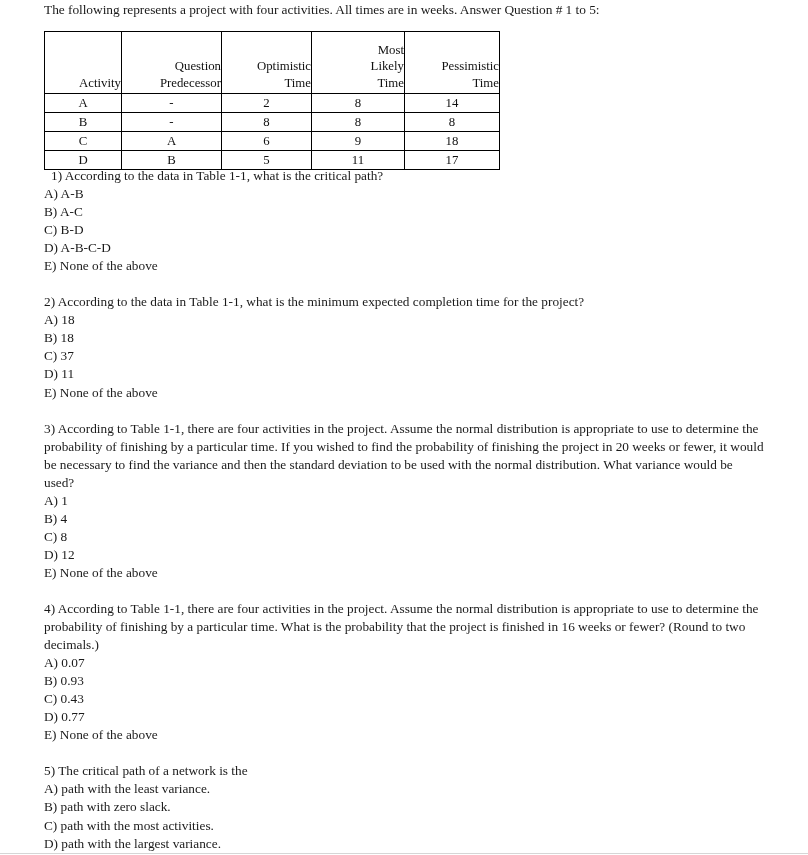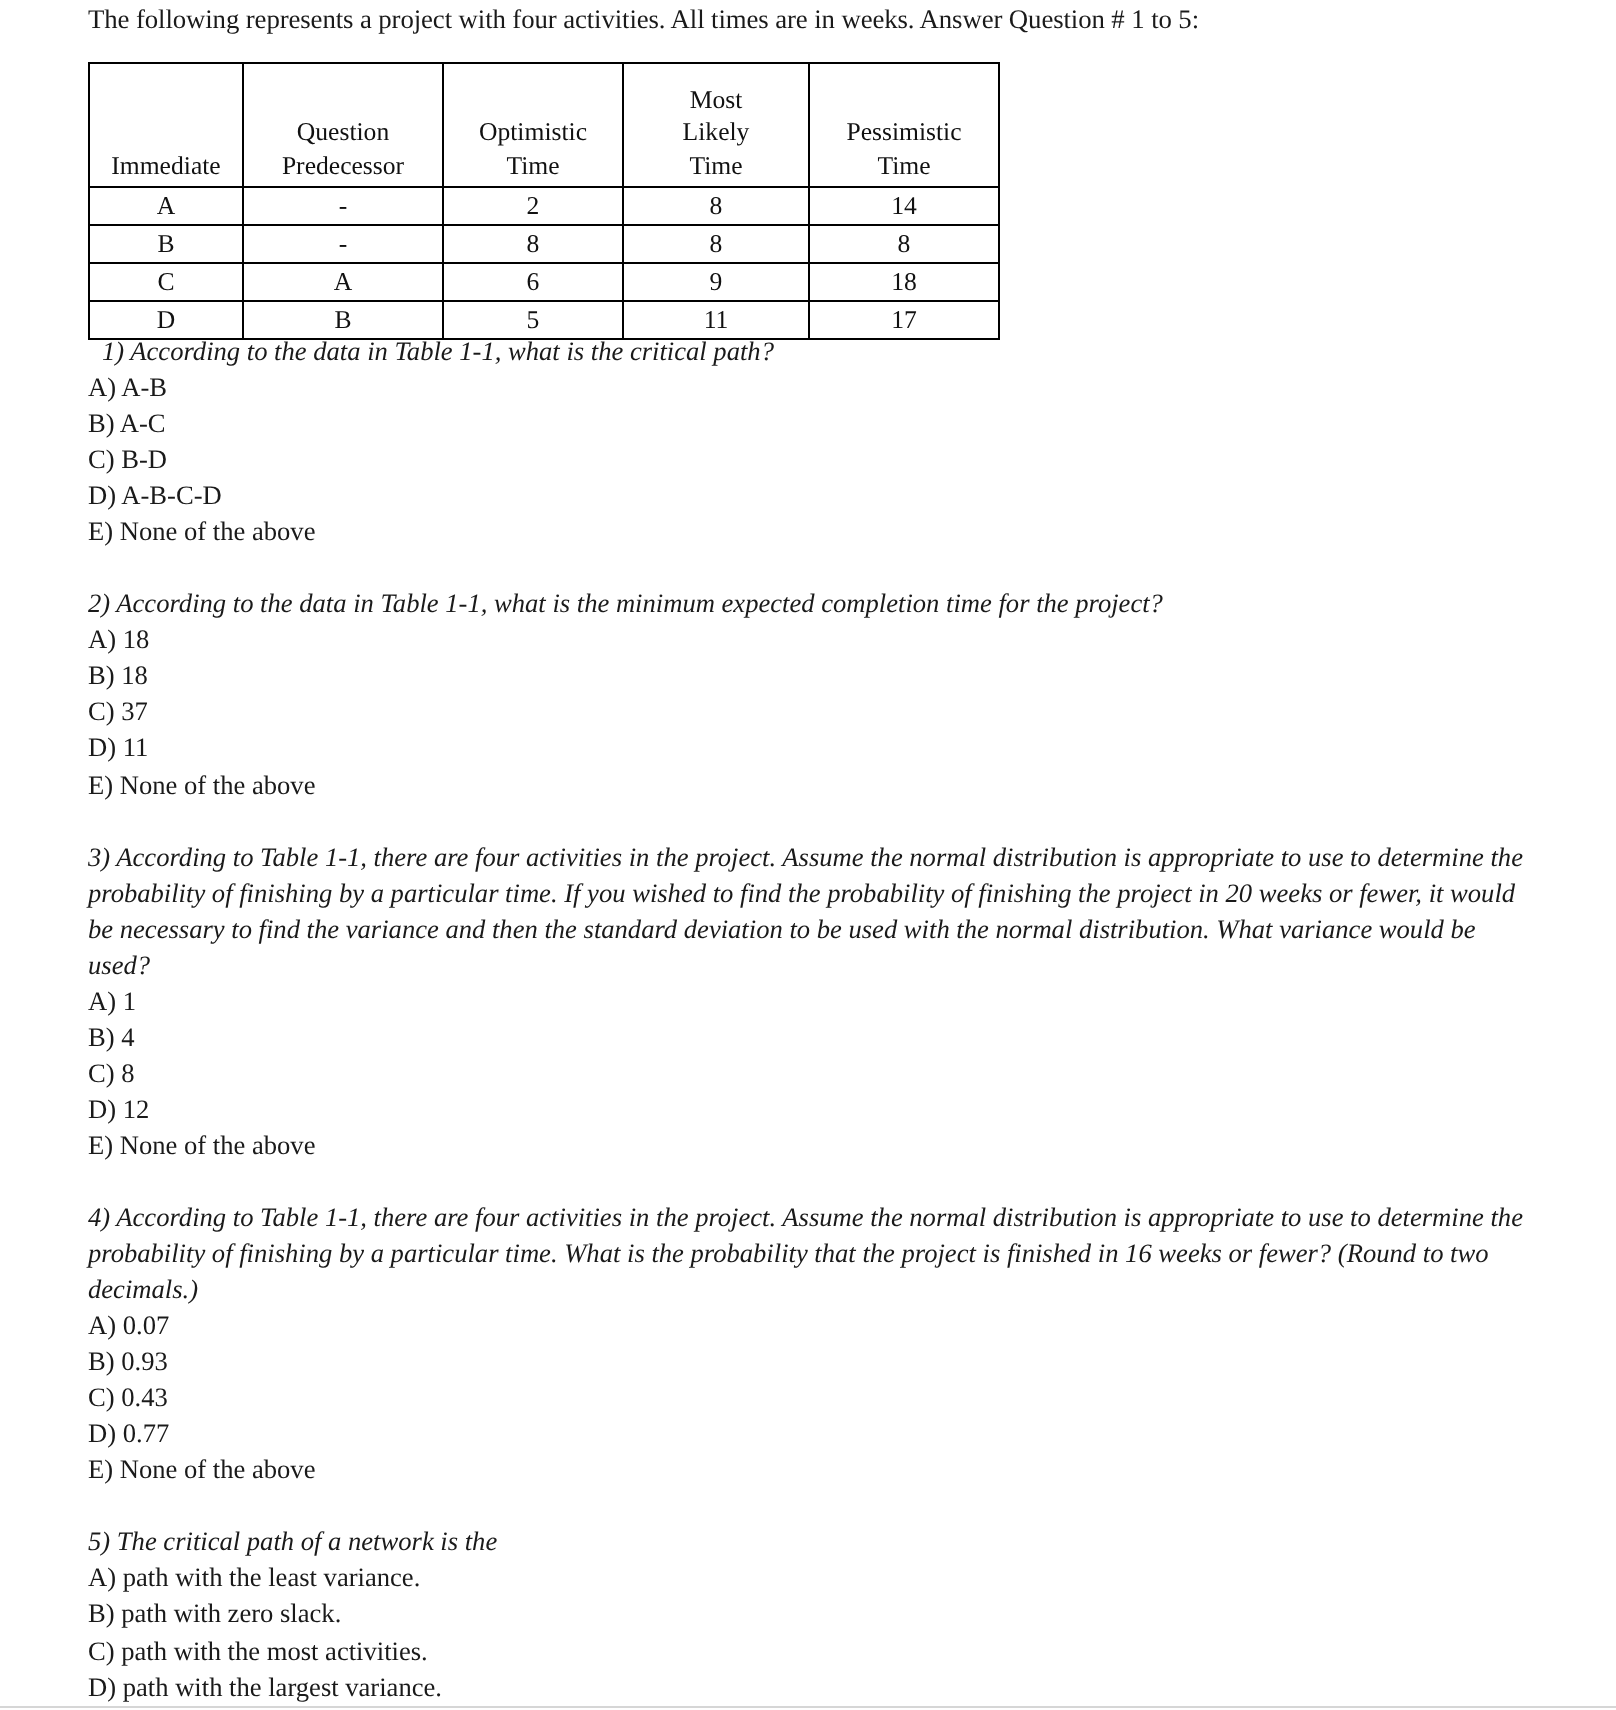--- a/index.html
+++ b/index.html
@@ -62,38 +62,37 @@
   .pert-table tbody td {
     height: 18px;
     vertical-align: middle;
   }
   .col-activity { width: 77px; }
   .col-pred     { width: 100px; }
   .col-opt      { width: 90px; }
   .col-ml       { width: 93px; }
   .col-pess     { width: 95px; }
 
-  .hdr-line { display: block; }
+  .hdr-line { display: block; text-align: right; }
 
   
   .questions {
     position: absolute;
     left: 44px;
     top: 167px;
     width: 722px;
     font-size: 13.3px;
     line-height: 18.05px;
   }
   .q-block { margin: 0 0 18px 0; }
   .q-block:last-child { margin-bottom: 0; }
 
   .q-stem {
     margin: 0;
     text-align: left;
-    font-style: italic;
   }
   .q-stem.indented { text-indent: 7px; }
 
   .q-opt {
     margin: 0;
     white-space: nowrap;
   }
 
   
   .bottom-rule {
@@ -116,21 +115,21 @@
     <colgroup>
       <col class="col-activity">
       <col class="col-pred">
       <col class="col-opt">
       <col class="col-ml">
       <col class="col-pess">
     </colgroup>
     <thead>
       <tr>
           <th>
-            <span class="hdr-line">Immediate</span>
+            <span class="hdr-line">Activity</span>
           </th>
           <th>
             <span class="hdr-line">Question</span>
             <span class="hdr-line">Predecessor</span>
           </th>
           <th>
             <span class="hdr-line">Optimistic</span>
             <span class="hdr-line">Time</span>
           </th>
           <th>

